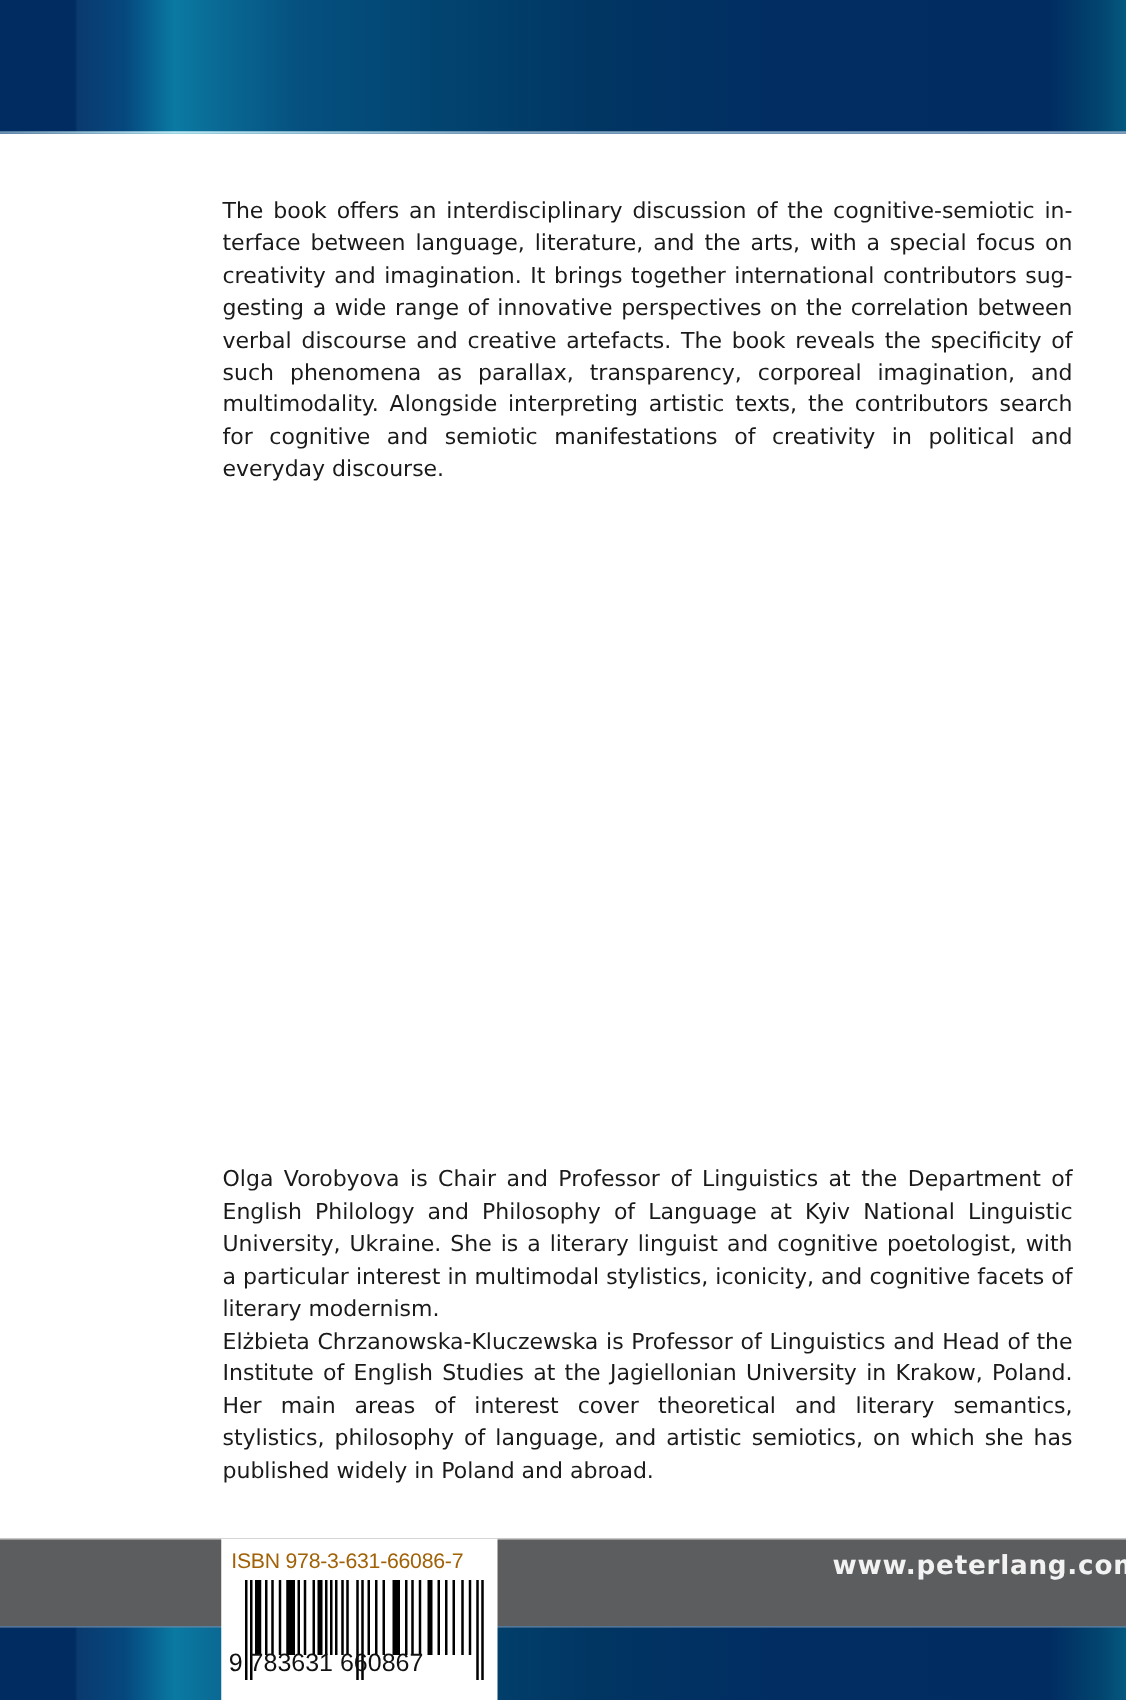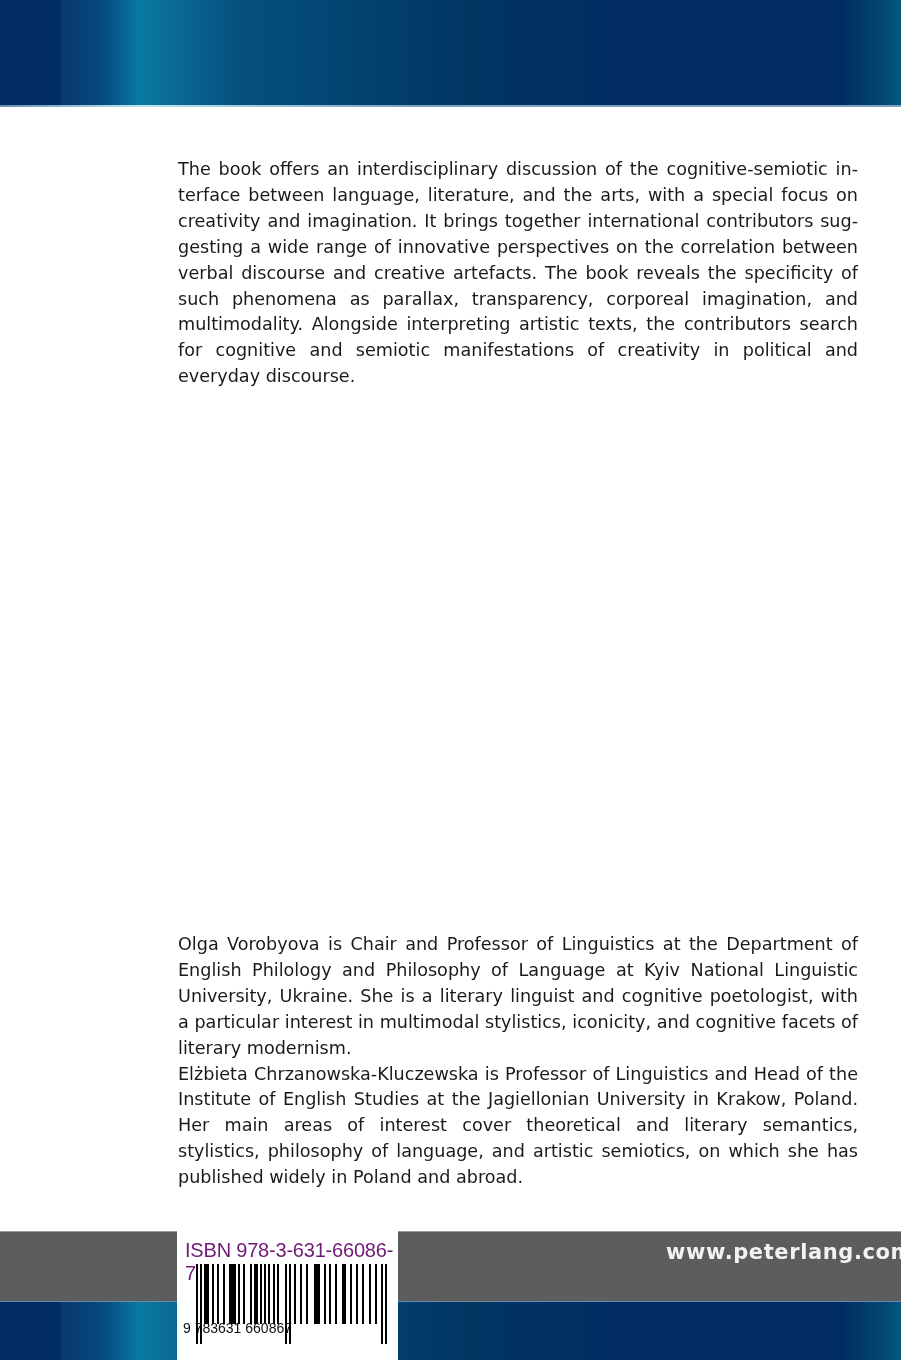--- a/index.html
+++ b/index.html
@@ -48,29 +48,29 @@
       position: absolute; left: 666px; top: 1240px;
       color: #f2f2f2; font-size: 21px; font-weight: bold; letter-spacing: 0.6px;
       font-family: "DejaVu Sans", sans-serif;
     }
     .isbn-box {
       position: absolute; left: 177px; top: 1231px; width: 221px; height: 129px;
       background: #ffffff;
     }
     .isbn-label {
       position: absolute; left: 8px; top: 8px;
-      font-family: "Liberation Sans", sans-serif; font-size: 20px; color: #701a75;
+      font-family: "Liberation Sans", sans-serif; font-size: 17px; color: #a16207;
       letter-spacing: -0.2px;
     }
     .barcode {
       position: absolute; left: 19px; top: 33px; width: 195px; height: 80px;
     }
     .barcode-digits {
       position: absolute; left: 6px; top: 89px;
-      font-family: "Liberation Sans", sans-serif; font-size: 14px; color: #111;
+      font-family: "Liberation Sans", sans-serif; font-size: 20px; color: #111;
     }
   </style>
 </head>
 <body>
 
 <div class="top-band band-gradient"></div>
 
 <div class="text-block blurb">
   <p>The book offers an interdisciplinary discussion of the cognitive-semiotic in­terface between language, literature, and the arts, with a special focus on creativity and imagination. It brings together international contributors sug­gesting a wide range of innovative perspectives on the correlation between verbal discourse and creative artefacts. The book reveals the specificity of such phenomena as parallax, transparency, corporeal imagination, and multimodal­ity. Alongside interpreting artistic texts, the contributors search for cognitive and semiotic manifestations of creativity in political and everyday discourse.</p>
 </div>

